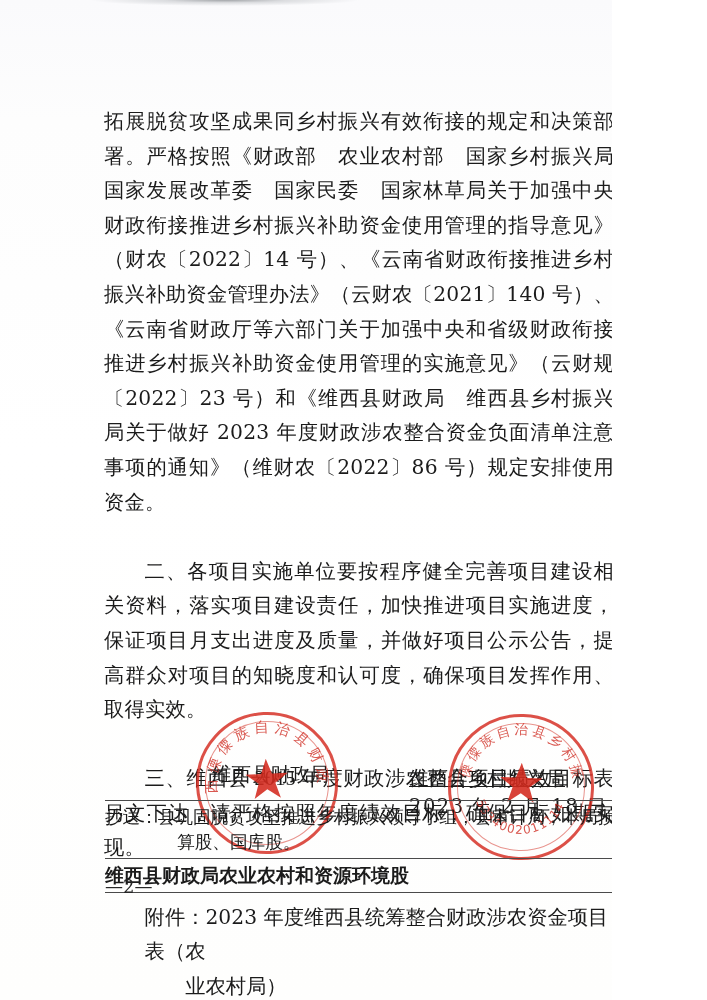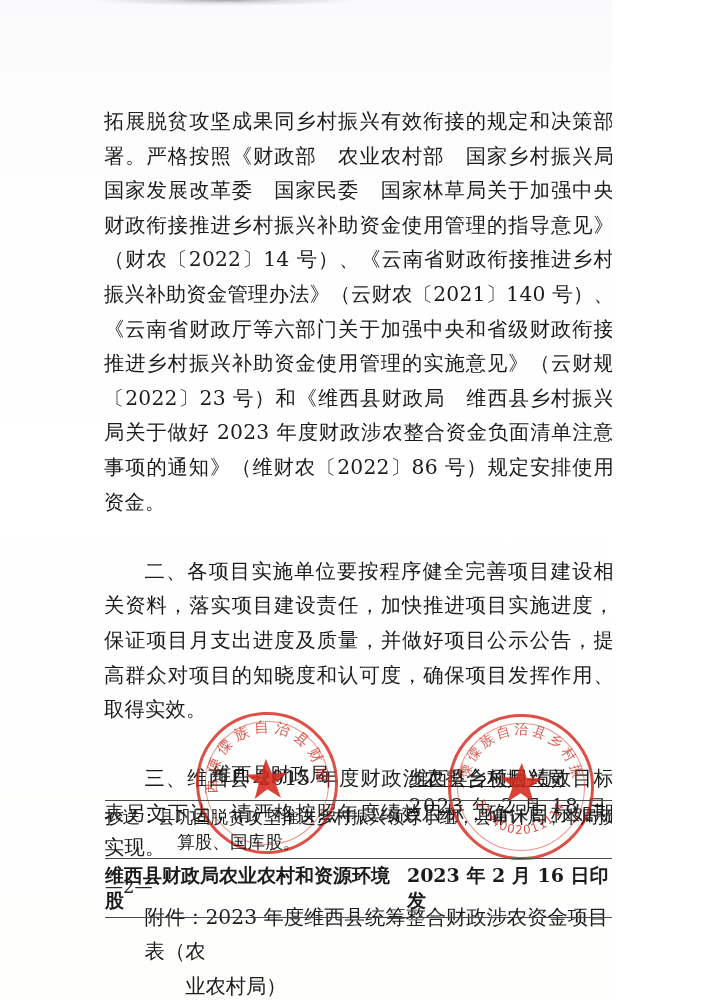--- a/index.html
+++ b/index.html
@@ -55,21 +55,21 @@
     margin: 0;
     font-size: 20.3px;
     line-height: 34.6px;
     color: #1b1b1b;
     text-align: justify;
     text-justify: inter-ideograph;
     letter-spacing: 0.2px;
     font-family: "DejaVu Serif", "Liberation Serif", serif;
   }
   p.indent { text-indent: 2em; }
-  p.gap-before { margin-top: 34.6px; }
+  p.gap-before { margin-top: 34.6px; font-family: Liberation Serif, serif; }
 
   .attach {
     margin: 0;
     margin-top: 34.6px;
     font-size: 20.3px;
     line-height: 34.6px;
     color: #1b1b1b;
     padding-left: 2em;
     text-indent: 0;
   }
@@ -290,21 +290,20 @@
 
     <div class="cc-row">
       <span class="cc-label">抄送：</span><span>县巩固脱贫攻坚推进乡村振兴领导小组，县审计局，本局预</span>
       <span class="cc-cont">算股、国库股。</span>
     </div>
 
     <div class="rule thin"></div>
 
     <div class="issue-row">
       <span>维西县财政局农业农村和资源环境股</span>
-      <span class="issue-right">2023 年 2 月 16 日印发</span>
     </div>
 
     <div class="rule thin"></div>
   </div>
 
   <div class="page-number">—2—</div>
 
   <div class="speck"></div>
 
 </div>

